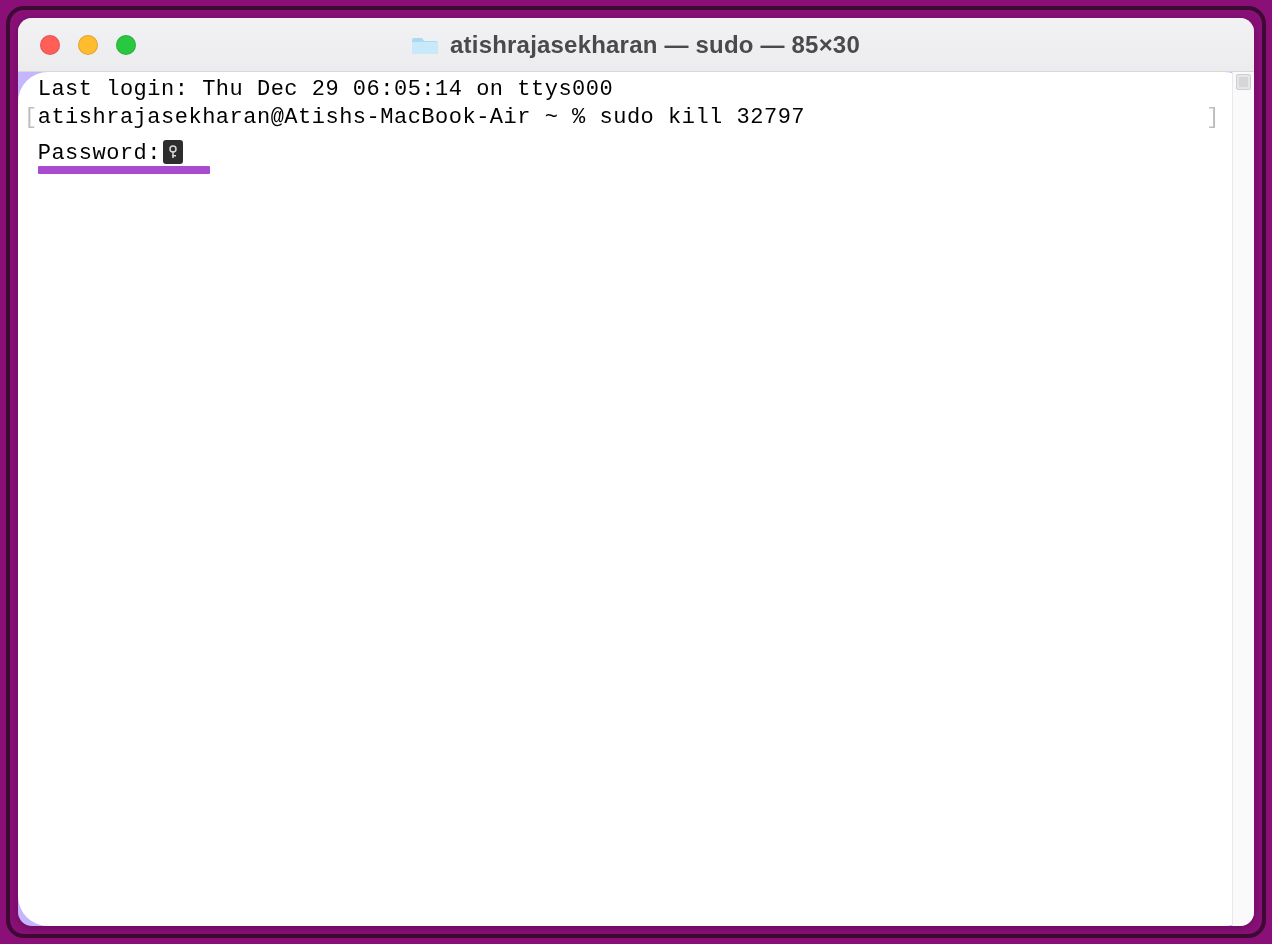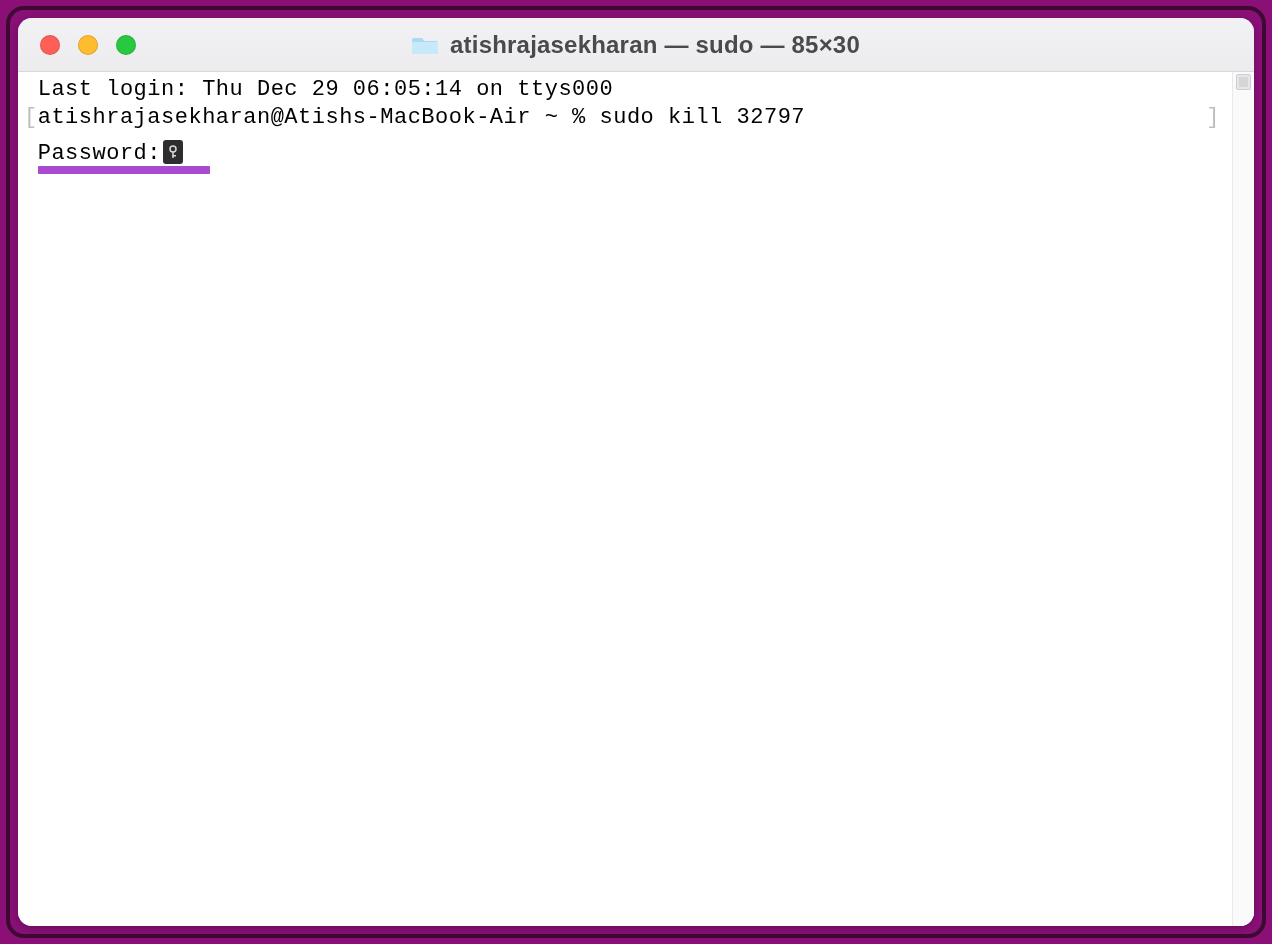--- a/index.html
+++ b/index.html
@@ -73,20 +73,21 @@
       font-weight: 700;
       color: #4a4a4c;
       letter-spacing: 0.2px;
       white-space: nowrap;
     }
     .content-area {
       flex: 1 1 auto;
       display: flex;
       position: relative;
       background: #ffffff;
+      border-radius: 30px;
     }
     .terminal {
       flex: 1 1 auto;
       padding: 4px 6px 6px 6px;
       font-size: 22px;
       line-height: 28px;
       color: #000000;
       white-space: pre;
       font-family: "SF Mono","Menlo","Monaco","Courier New",monospace;
       letter-spacing: 0.5px;

